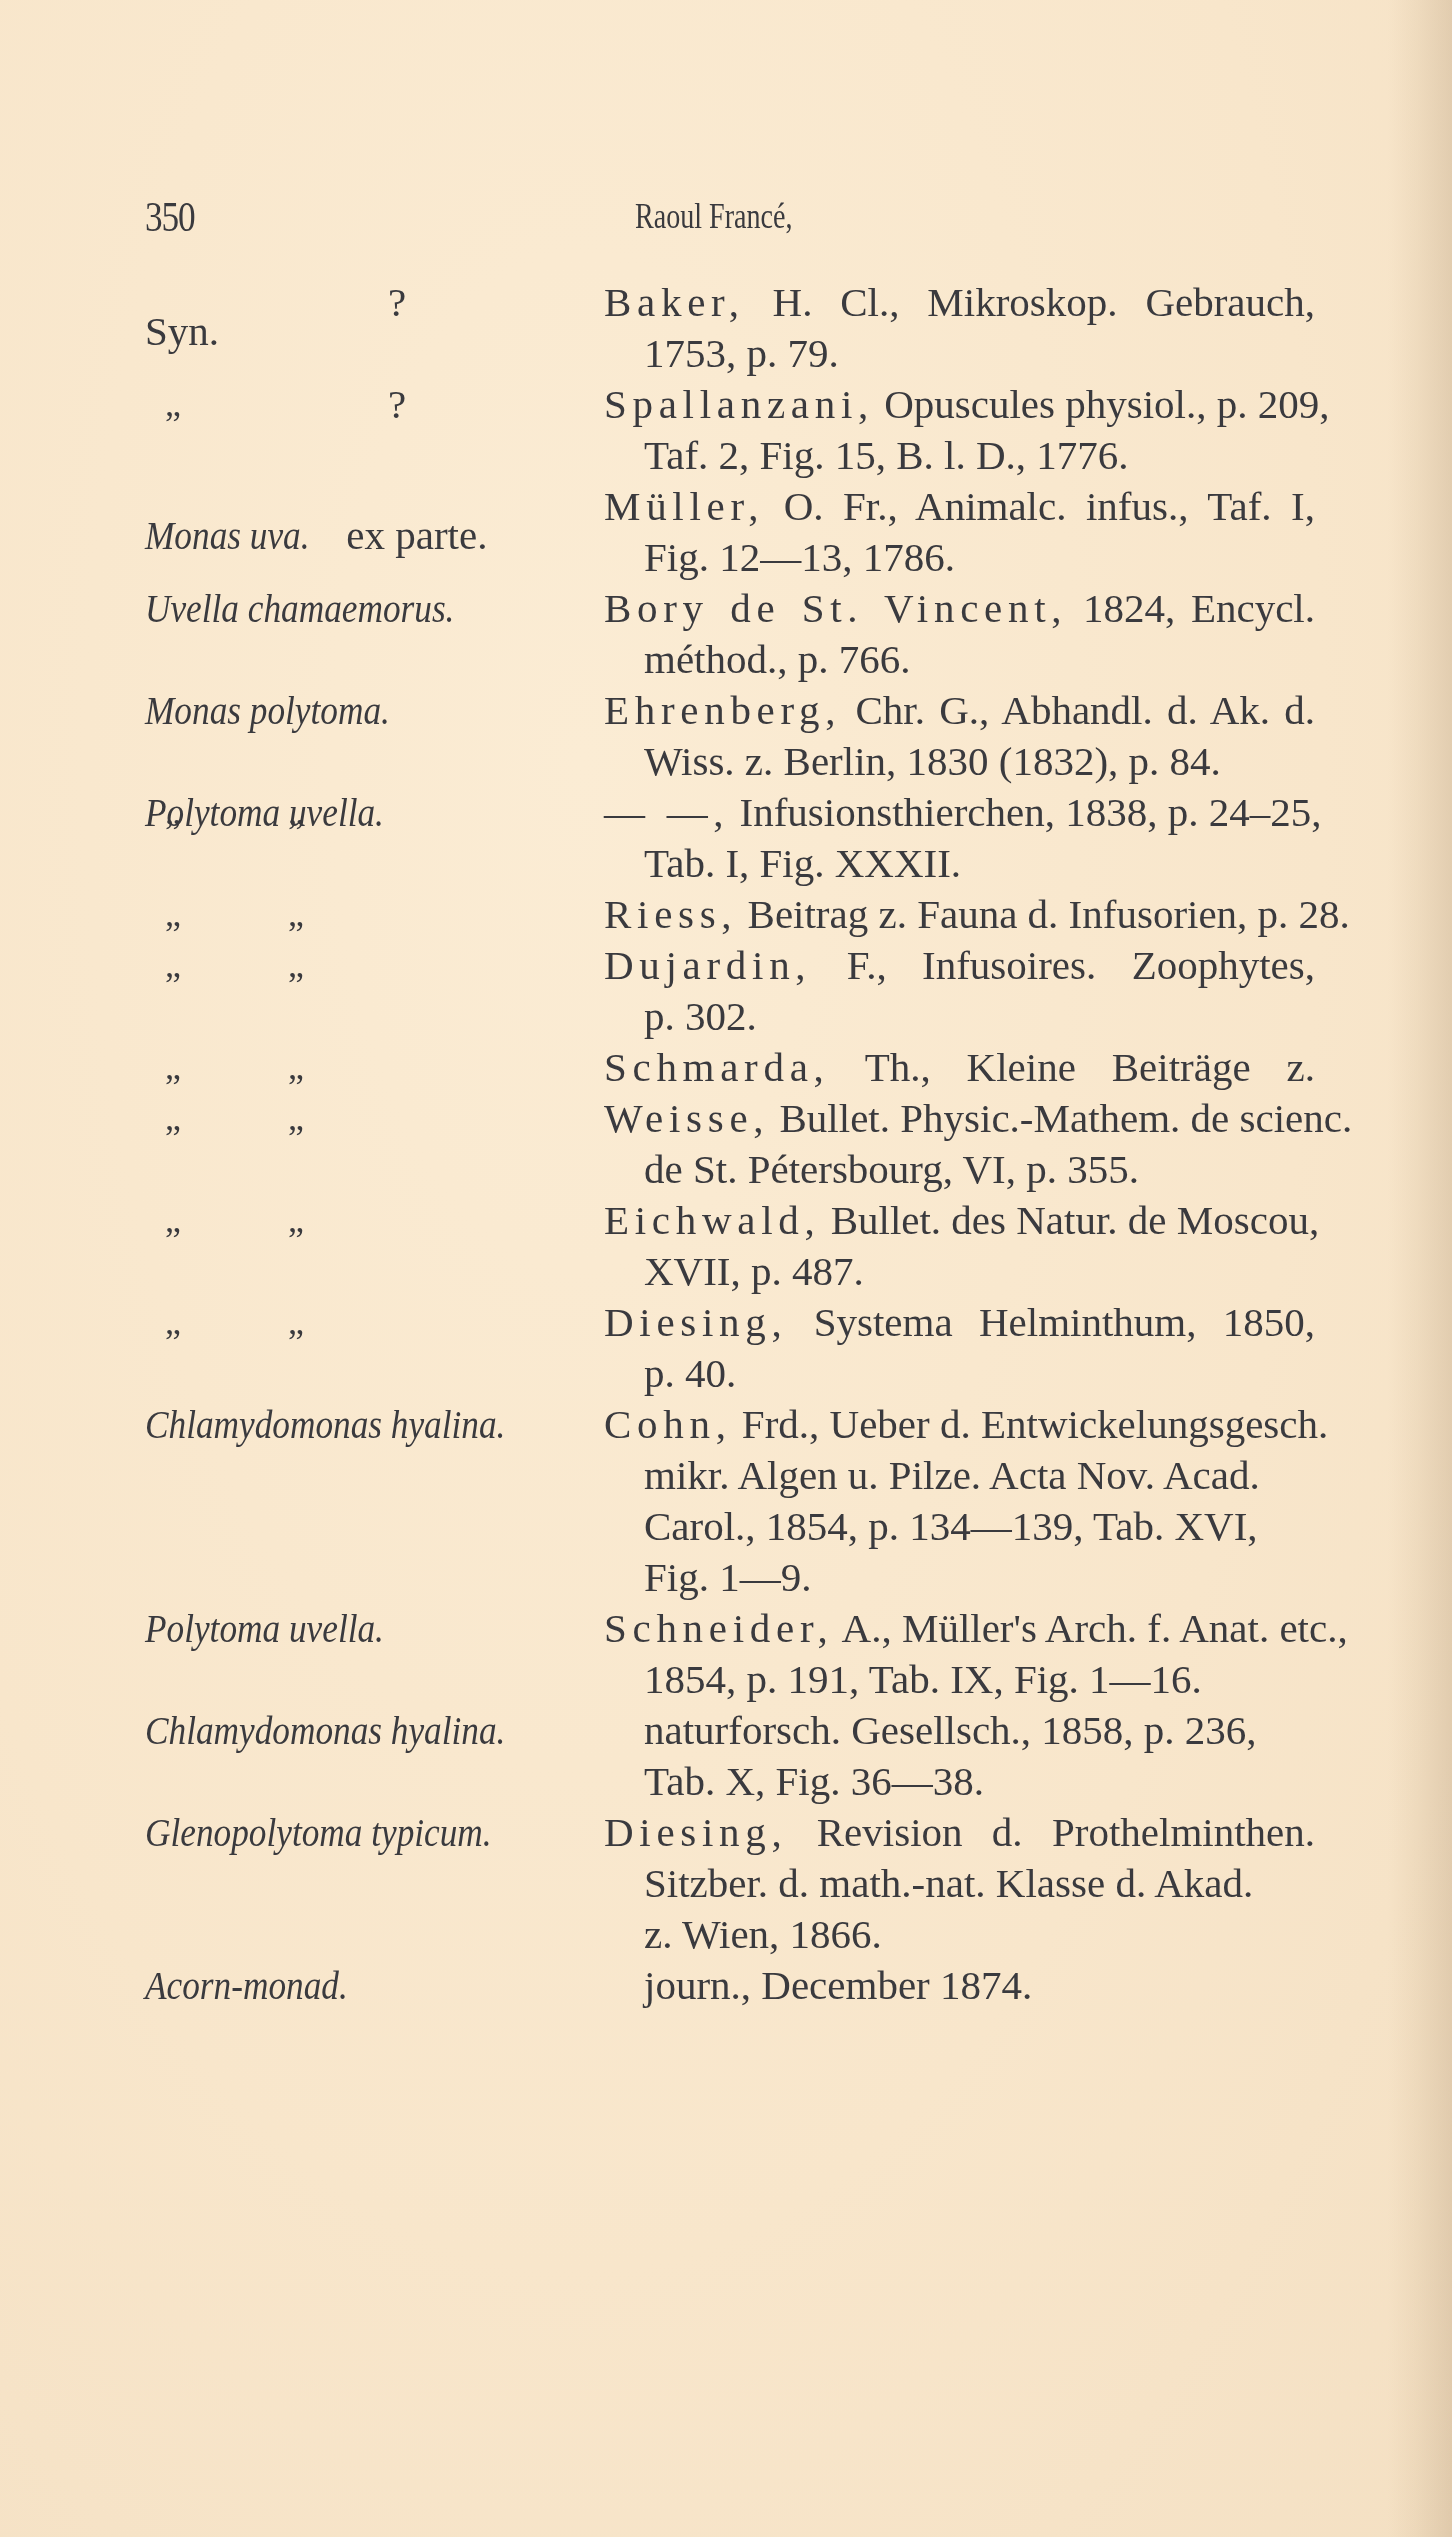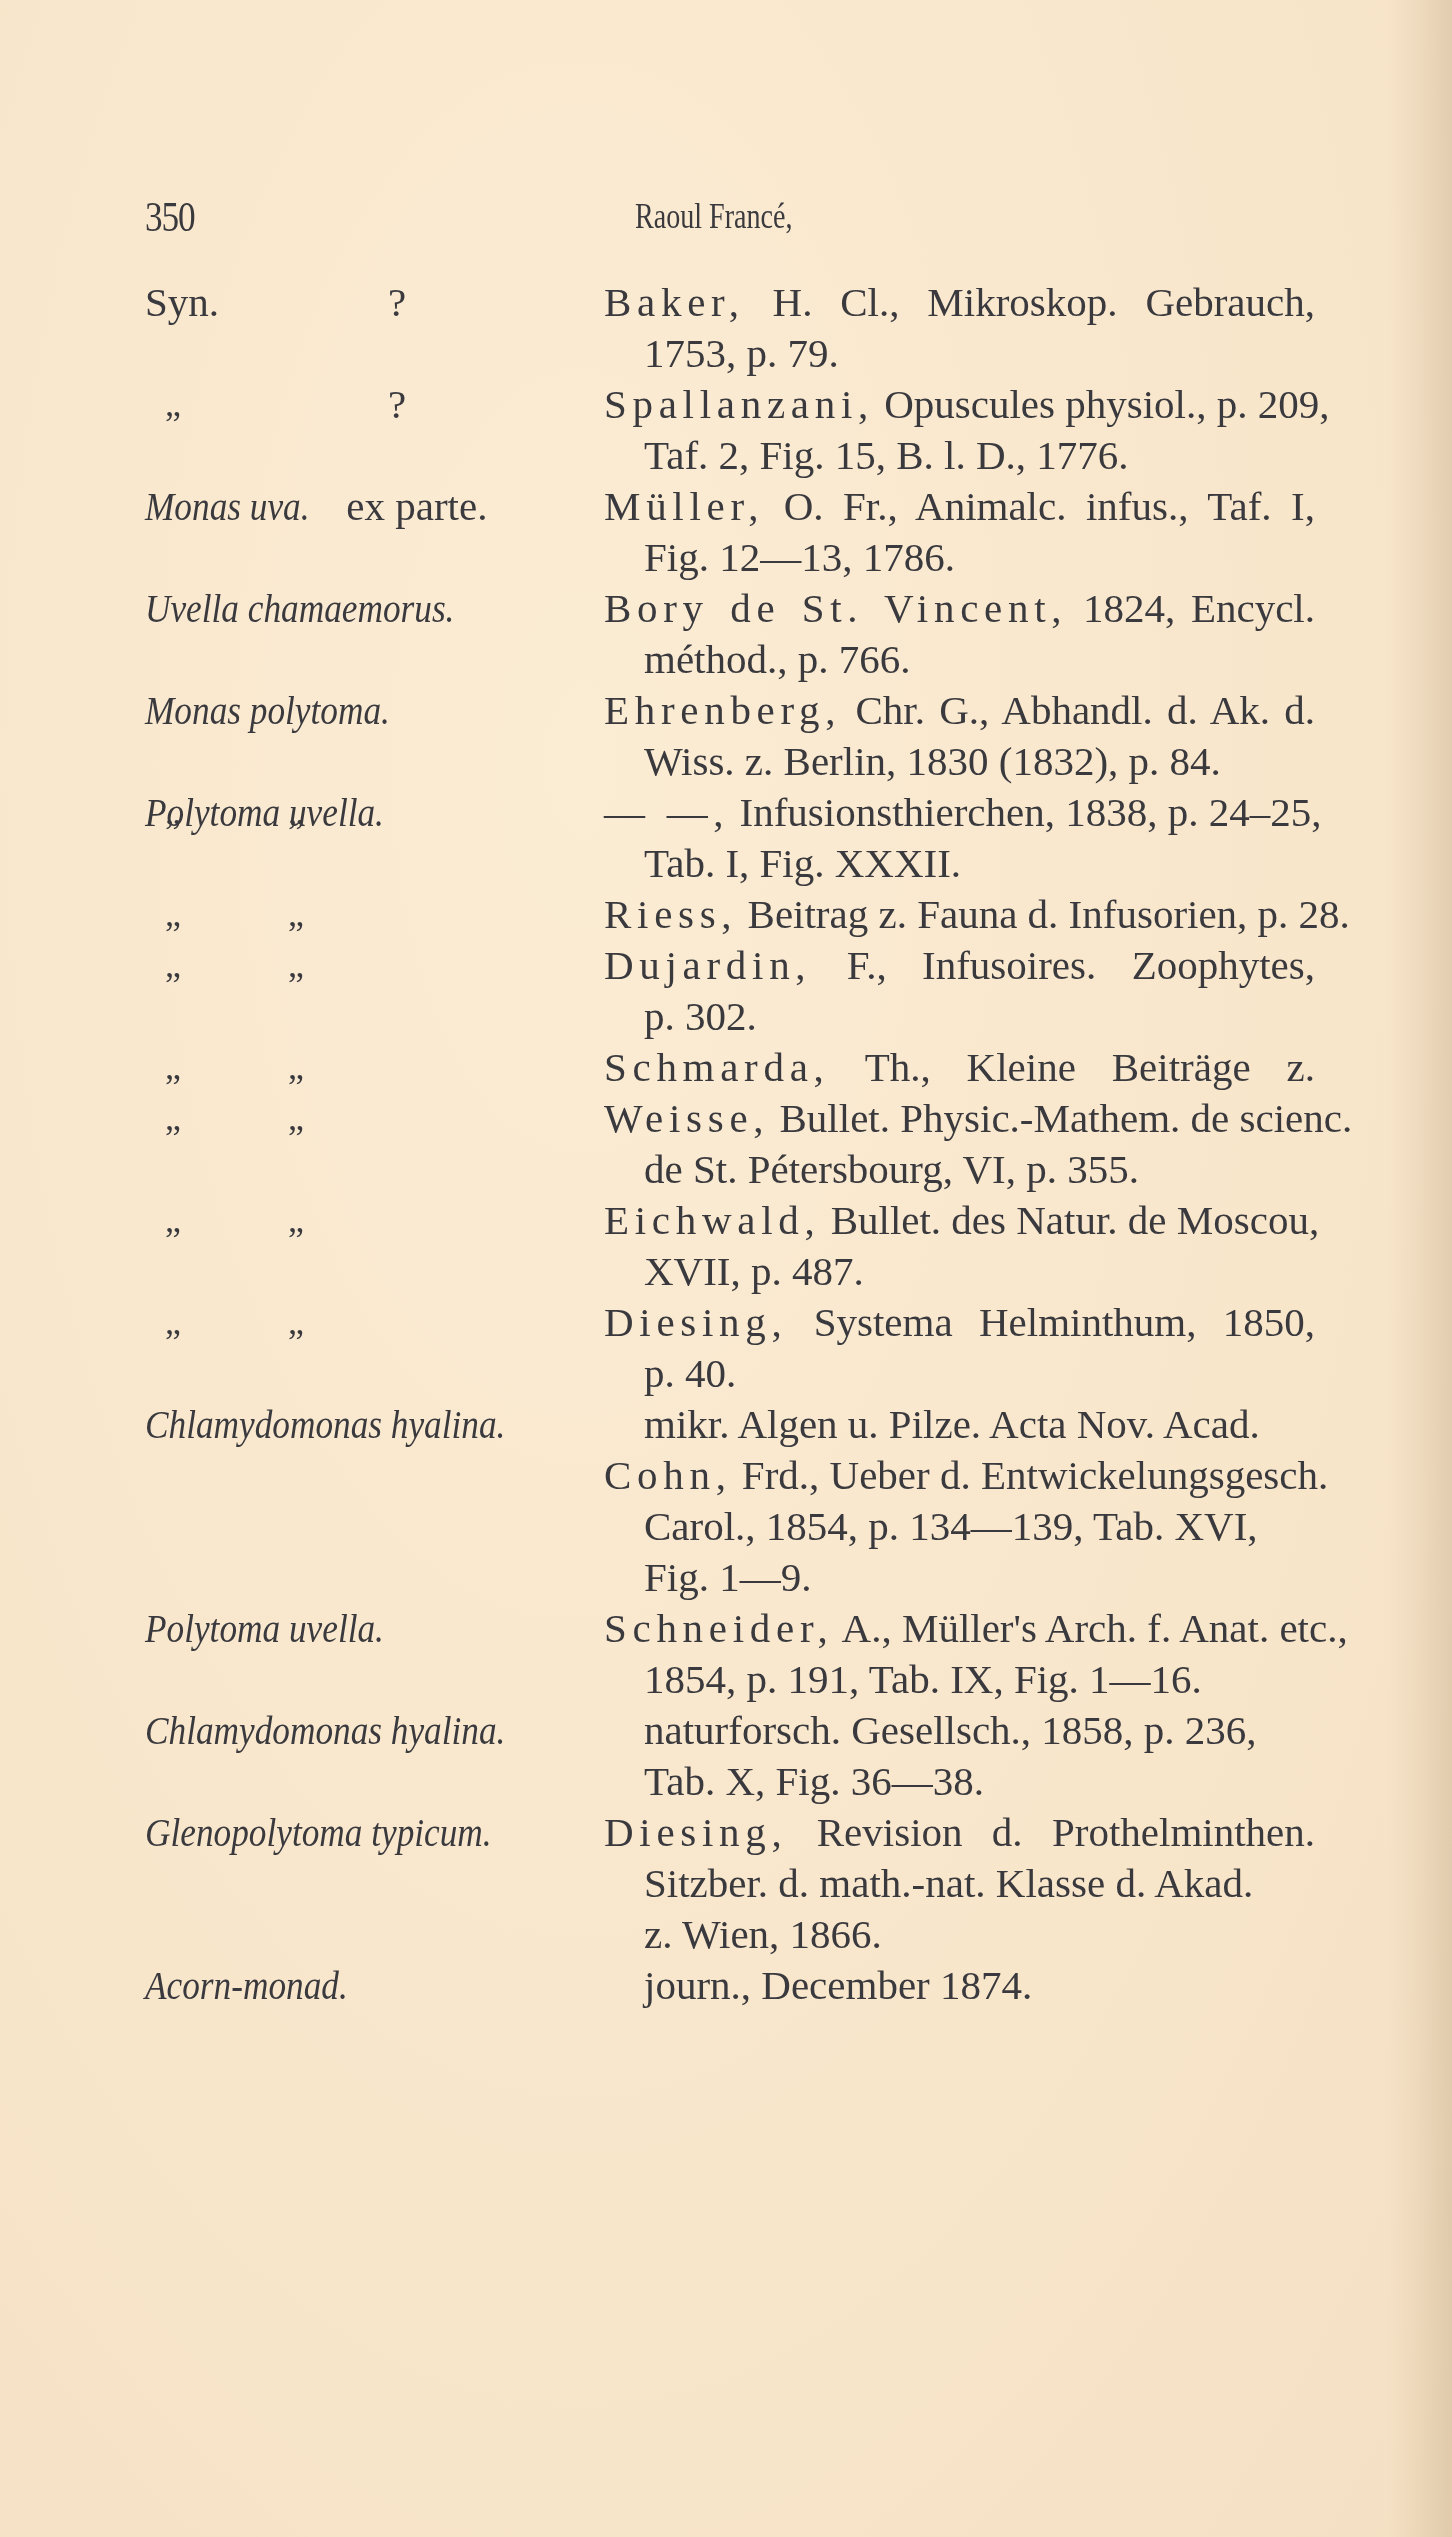--- a/index.html
+++ b/index.html
@@ -68,20 +68,21 @@
     white-space: nowrap;
   }
   .syn .name {
     font-style: italic;
     display: inline-block;
     transform: scaleX(0.86);
     transform-origin: left center;
   }
   .syn .plain {
     display: inline-block;
+    margin-top: 29px;
   }
   .syn .qmark {
     position: absolute;
     left: 243px;
     top: 0;
   }
   .syn .ditto1 {
     position: absolute;
     left: 20px;
     top: 0;
@@ -233,22 +234,22 @@
         <span class="ditto2">„</span>
       </div>
       <div class="ref">
         <span class="line"><span class="sp">Diesing,</span> <span>Systema Helminthum, 1850,</span></span>
         <span class="line cont">p. 40.</span>
       </div>
     </div>
     <div class="entry">
       <div class="syn"><span class="name">Chlamydomonas hyalina.</span></div>
       <div class="ref">
+        <span class="line"><span class="sp">Cohn,</span> <span>Frd., Ueber d. Entwickelungsgesch.</span></span>
         <span class="line cont">mikr. Algen u. Pilze. Acta Nov. Acad.</span>
-        <span class="line"><span class="sp">Cohn,</span> <span>Frd., Ueber d. Entwickelungsgesch.</span></span>
         <span class="line cont">Carol., 1854, p. 134—139, Tab. XVI,</span>
         <span class="line cont">Fig. 1—9.</span>
       </div>
     </div>
     <div class="entry">
       <div class="syn"><span class="name">Polytoma uvella.</span></div>
       <div class="ref">
         <span class="line"><span class="sp">Schneider,</span> <span>A., Müller's Arch. f. Anat. etc.,</span></span>
         <span class="line cont">1854, p. 191, Tab. IX, Fig. 1—16.</span>
       </div>

